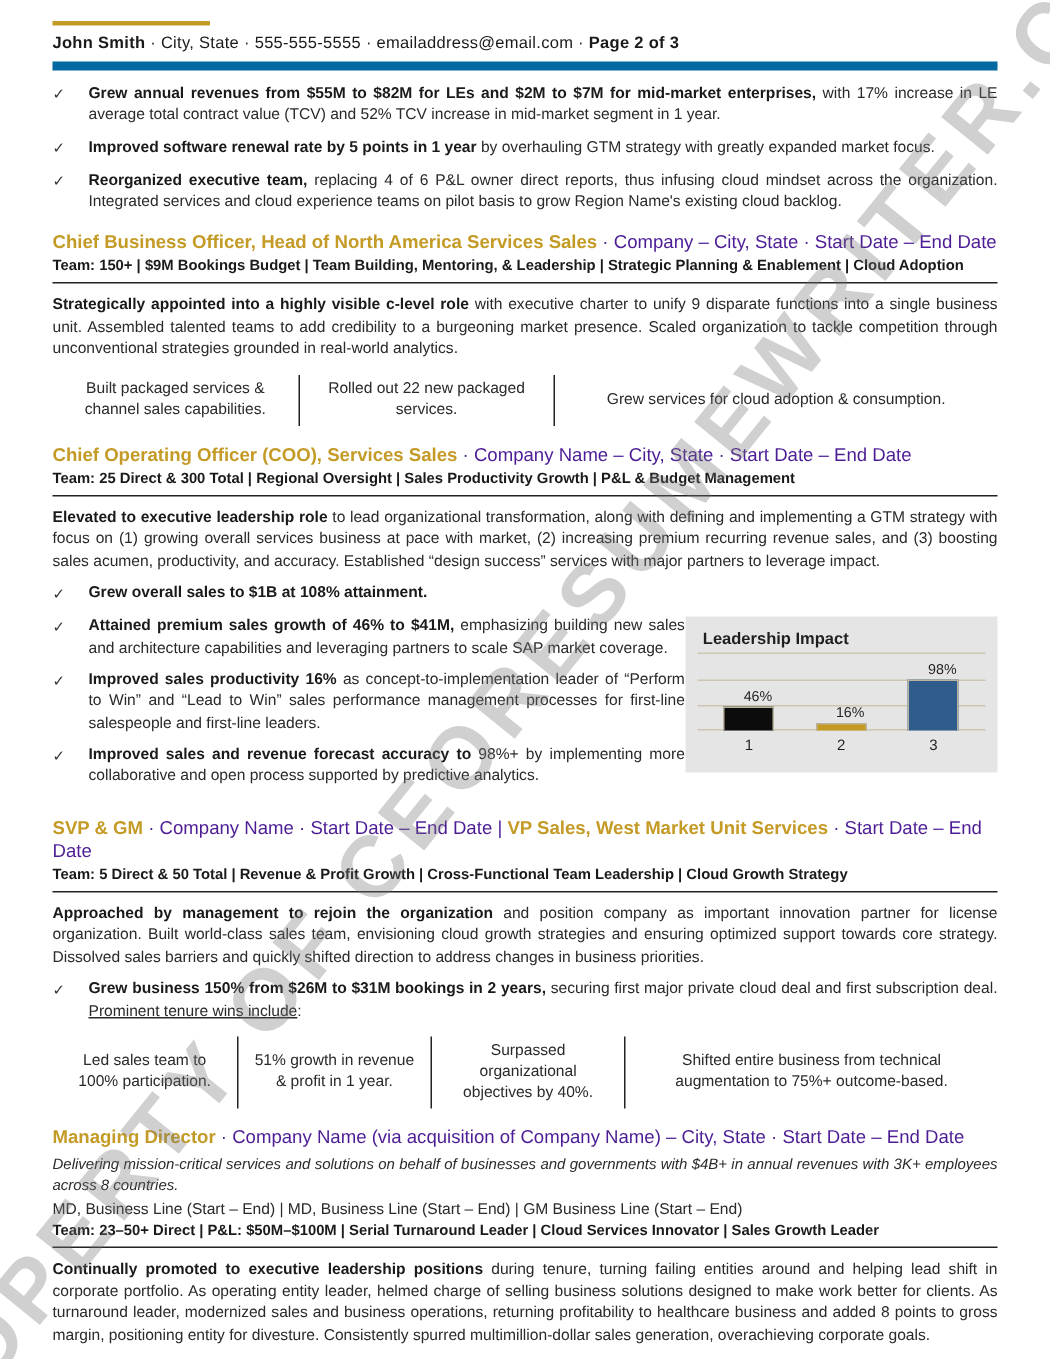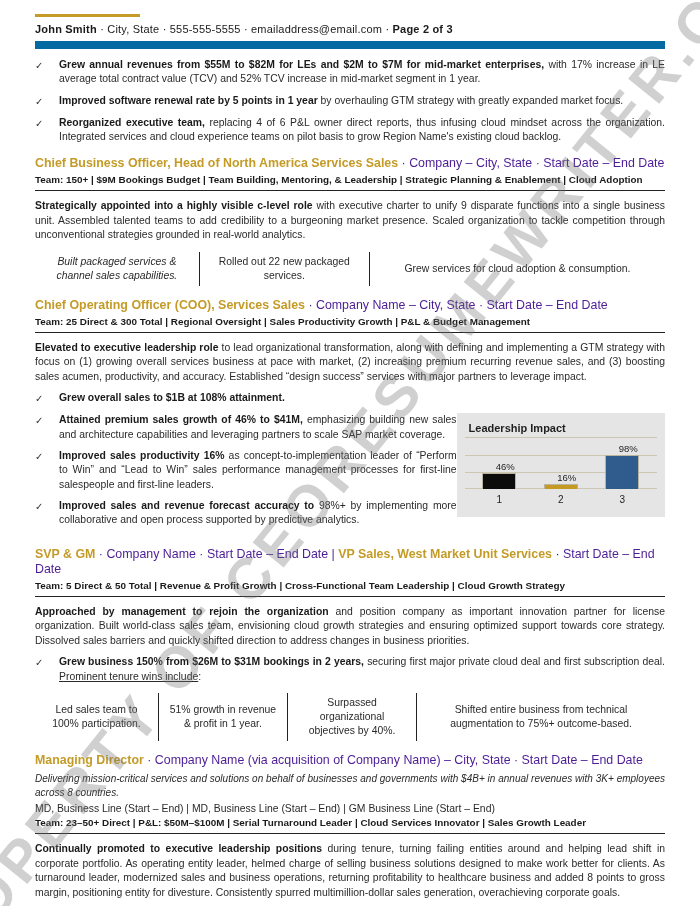--- a/index.html
+++ b/index.html
@@ -12,38 +12,38 @@
   
   .watermark{
     position:absolute; left:50%; top:50%;
     transform:translate(-50%,-50%) rotate(-51deg);
     font-size:58px; font-weight:bold; letter-spacing:6px; white-space:nowrap;
     color:rgba(118,118,118,0.34); z-index:6; pointer-events:none;
     font-family:"Liberation Sans", sans-serif;
   }
   
   .accent-bar{width:105px; height:3px; background:#c49b26; margin-bottom:6px;}
-  .contact{font-size:11px; color:#1a1a1a; padding-bottom:6px; border-bottom:8px solid #0369a1; letter-spacing:.2px;}
+  .contact{font-size:11px; color:#1a1a1a; padding-bottom:6px; border-bottom:6px solid #0369a1; letter-spacing:.2px;}
   
   .intro-bullets{margin-top:9px;}
   .bullet{display:flex; margin-bottom:7px; font-size:10.4px; line-height:1.38;}
   .bullet .check{flex:0 0 24px; font-size:10px; color:#333; padding-top:1px;}
   .btext{flex:1 1 auto; text-align:justify;}
   
   .sec-head{margin-top:12px; font-size:12.4px; font-weight:bold; color:#1a1a1a; line-height:1.2;}
   .gold{color:#c49b26;}
   .meta{font-weight:normal; color:#4c1d95;}
   .team{font-size:9.9px; font-weight:bold; color:#1a1a1a; margin-top:3px; padding-bottom:5px; border-bottom:1.5px solid #222;}
   .summary{margin:8px 0 0; font-size:10.4px; line-height:1.4; text-align:justify;}
   .tight{margin-top:7px;}
   
   .hl-row{display:flex; align-items:stretch; margin-top:9px; font-size:10.4px; line-height:1.35; text-align:center;}
   .hl-cell{display:flex; align-items:center; justify-content:center; padding:3px 10px; box-sizing:border-box;}
   .hl-cell + .hl-cell{border-left:1.5px solid #222;}
-  .cols3 .hl-cell:nth-child(1){width:26%;font-style:italic;}
+  .cols3 .hl-cell:nth-child(1){width:26%;}
   .cols3 .hl-cell:nth-child(2){width:27%;}
   .cols3 .hl-cell:nth-child(3){width:47%;}
   .cols4 .hl-cell:nth-child(1){width:19.5%;}
   .cols4 .hl-cell:nth-child(2){width:20.5%;}
   .cols4 .hl-cell:nth-child(3){width:20.5%;}
   .cols4 .hl-cell:nth-child(4){width:39.5%;}
   
   .coo-body{display:flex; margin-top:0;}
   .coo-left{width:432px;}
   .chart{margin-left:auto; width:213px; height:104px; background:#e5e5e5; box-sizing:border-box; padding:9px 12px 0; align-self:flex-start;}

